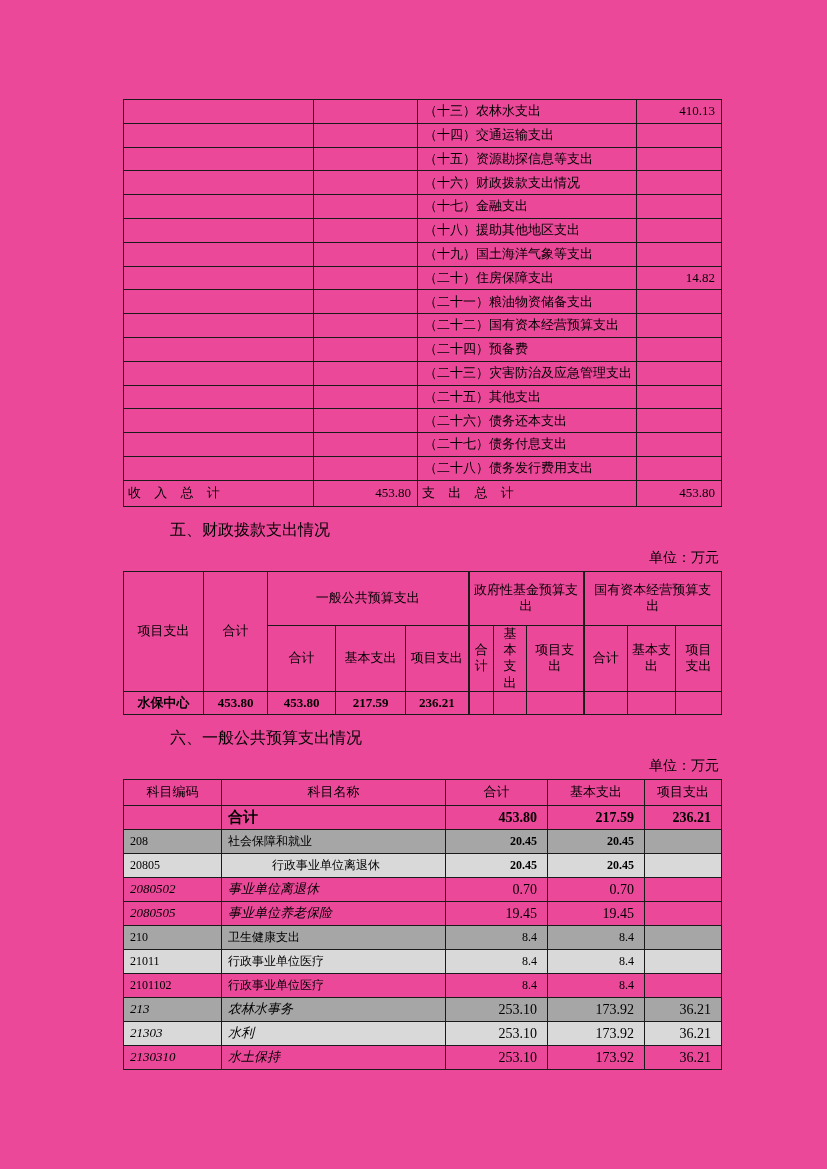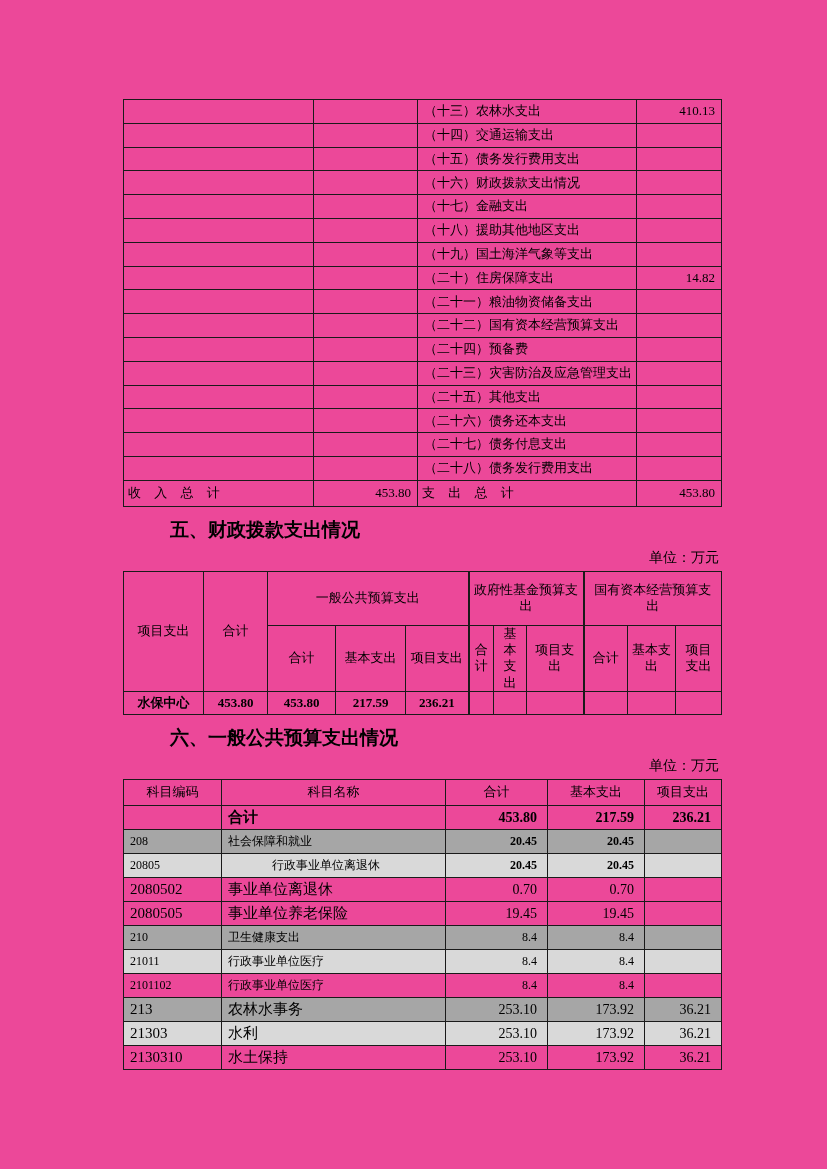--- a/index.html
+++ b/index.html
@@ -19,42 +19,42 @@
   
   .top-table tr { height:23.8px; }
   .top-table tr.totals { height:26px; }
   .top-table td.lbl { text-align:left; padding-left:6px; }
   .top-table td.num { text-align:right; padding-right:6px; }
   .top-table td.ctr { word-spacing:10px; }
 
   
   .sec-title {
     font-family:"Liberation Sans","DejaVu Sans",sans-serif;
-    font-weight:bold; font-size:19px; line-height:24px;
+    font-weight:normal; font-size:16px; line-height:24px;
     margin:11px 0 0 47px;
   }
   .unit-line { text-align:right; font-size:14px; margin:7px 2px 4px 0; }
 
   
   .tbl5 td { text-align:center; padding:0 2px; }
   .tbl5 tr.h1 { height:54px; }
   .tbl5 tr.h2 { height:44px; }
   .tbl5 tr.dr { height:23px;font-weight:bold; }
   .tbl5 td.bl2 { border-left-width:2px; }
 
   
   .tbl6 tr.hh { height:26px; }
   .tbl6 tr.r { height:24px; }
   .tbl6 td.hc { text-align:center; }
   .tbl6 td.code { text-align:left; padding-left:6px; }
   .tbl6 td.name { text-align:left; padding-left:6px; }
   .tbl6 td.name.indent { padding-left:50px;margin-top:24px; }
   .tbl6 td.num { text-align:right; padding-right:10px; }
   .tbl6 tr.sm td { font-size:12px; }
-  .tbl6 tr.lg td.code, .tbl6 tr.lg td.name { font-size:15px; }
+  .tbl6 tr.lg td.code, .tbl6 tr.lg td.name { font-size:13px;font-style:italic; }
   .tbl6 tr.lg td.num { font-size:14px; }
   .tbl6 tr.dark td { background:#a6a6a6; }
   .tbl6 tr.light td { background:#d9d9d9; }
   .tbl6 tr.boldnum td.num { font-weight:bold; }
   .tbl6 tr.total td.name { font-weight:bold; font-size:15px; }
   .tbl6 tr.total td.num { font-weight:bold; font-size:14px; }
 </style>
 </head>
 <body>
 
@@ -77,21 +77,21 @@
           </tr>
         <tr>
             <td></td>
             <td></td>
             <td class="lbl">（十四）交通运输支出</td>
             <td class="num"></td>
           </tr>
         <tr>
             <td></td>
             <td></td>
-            <td class="lbl">（十五）债务发行费用支出</td>
+            <td class="lbl">（十五）资源勘探信息等支出</td>
             <td class="num"></td>
           </tr>
         <tr>
             <td></td>
             <td></td>
             <td class="lbl">（十六）财政拨款支出情况</td>
             <td class="num"></td>
           </tr>
         <tr>
             <td></td>

